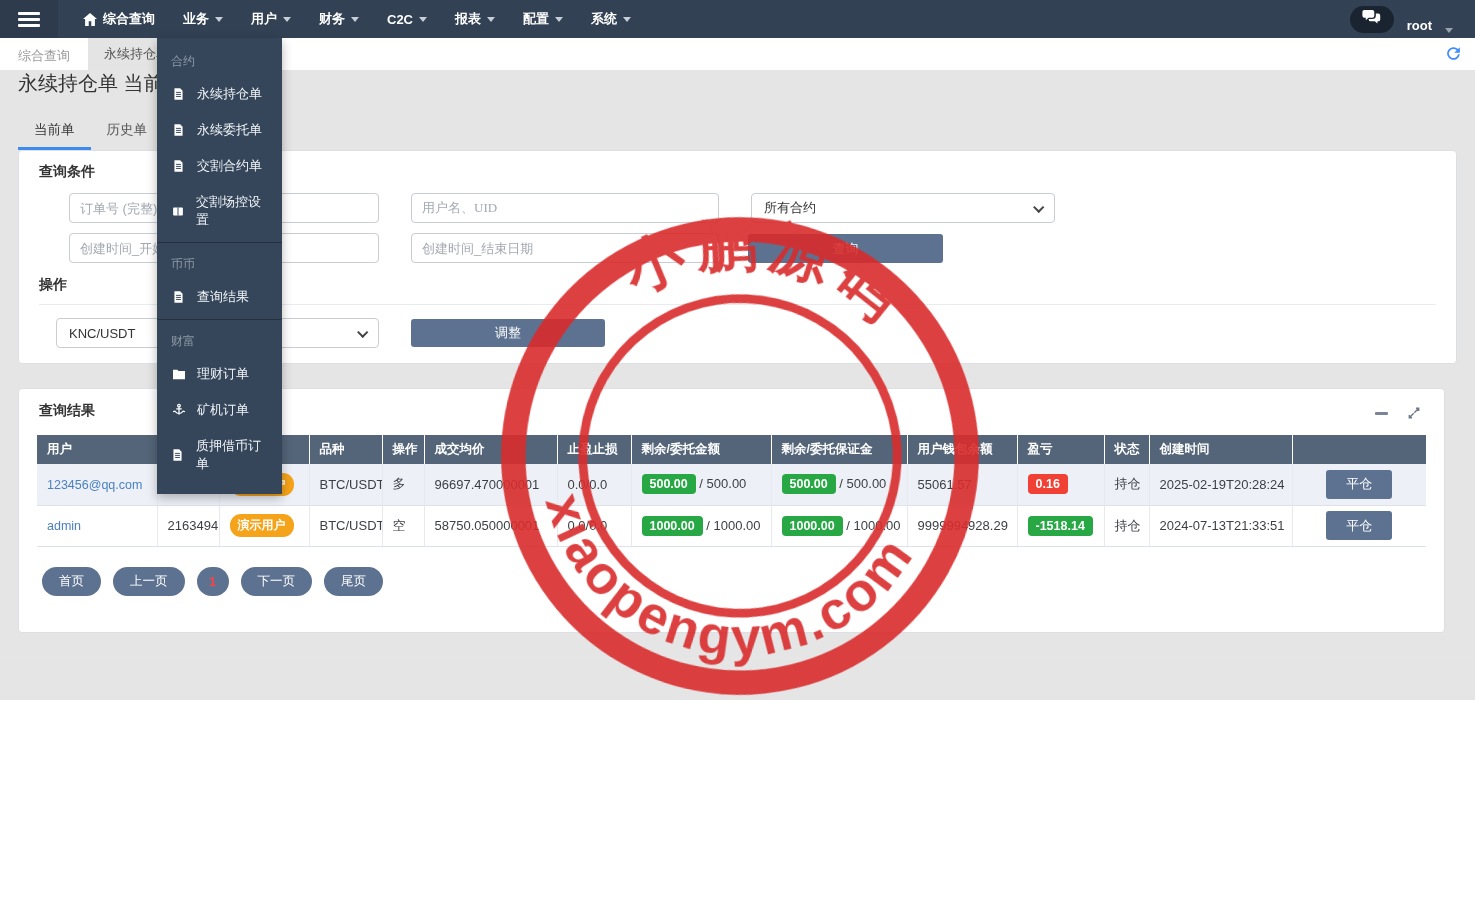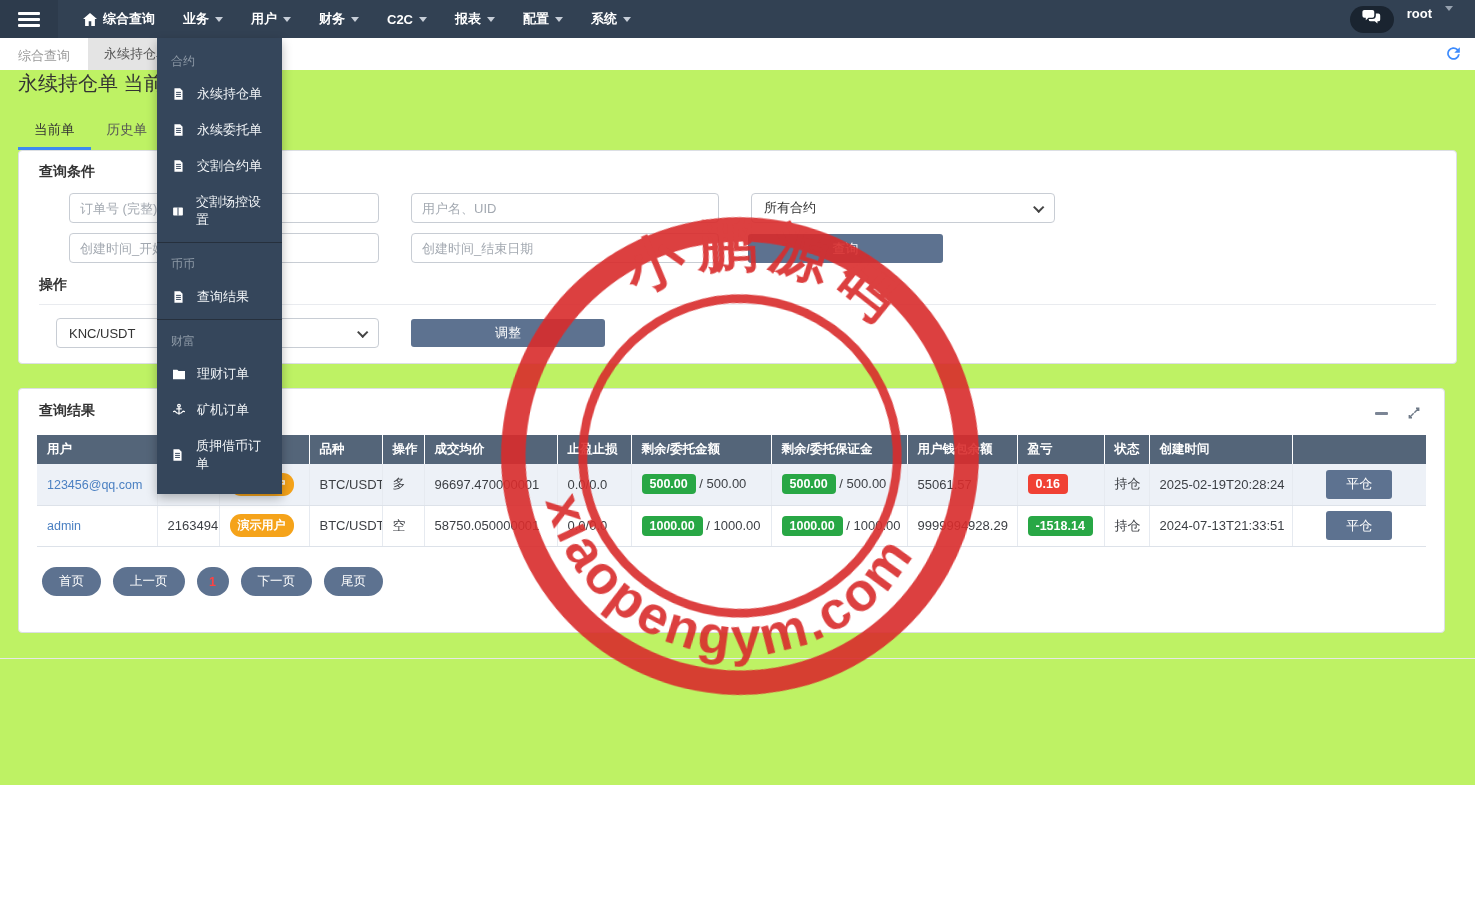--- a/index.html
+++ b/index.html
@@ -1,28 +1,28 @@
 <!DOCTYPE html>
 <html><head>
 <meta charset="utf-8">
 <style>
   * { box-sizing: border-box; }
   html,body { margin:0; padding:0; background:#fff; }
   body { font-family:"Liberation Sans","DejaVu Sans",sans-serif; }
-  .screen { position:relative; width:1475px; height:785px; background:#bef264; overflow:hidden; }
+  .screen { position:relative; width:1475px; height:700px; background:#e5e5e5; overflow:hidden; }
 
   
   .navbar { position:absolute; top:0; left:0; width:1475px; height:38px; background:#324153; display:flex; align-items:center; z-index:30; }
   .burger-box { width:58px; height:38px; background:#2d3b4c; display:flex; flex-direction:column; gap:3px; align-items:center; justify-content:center; cursor:pointer; }
   .burger-box i { display:block; width:22px; height:3px; background:#fff; border-radius:1px; }
   .nav-menu { display:flex; align-items:center; margin-left:25px; gap:28px; height:38px; }
   .nav-item { display:flex; align-items:center; gap:6px; color:#fff; font-size:13px; font-weight:700; cursor:pointer; white-space:nowrap; }
   .nav-item .caret { width:0; height:0; border-left:4px solid transparent; border-right:4px solid transparent; border-top:5px solid #c7ced8; margin-top:1px; }
   .home-glyph svg { display:block; }
-  .nav-right { margin-left:auto; display:flex; align-items:flex-start; gap:13px; padding-right:22px; }
+  .nav-right { margin-left:auto; display:flex; align-items:flex-end; gap:13px; padding-right:22px; }
   .chat-pill { width:44px; height:27px; background:#1a2430; border-radius:14px; display:flex; align-items:center; justify-content:center; cursor:pointer; }
   .user-name { color:#fff; font-size:13px; font-weight:700; }
   .user-caret { width:0; height:0; border-left:4px solid transparent; border-right:4px solid transparent; border-top:5px solid #97a2af; }
 
   
   .breadcrumb-bar { position:absolute; top:38px; left:0; width:1475px; height:32px; background:#fff; }
   .crumb-home { position:absolute; left:18px; top:9px; font-size:13px; color:#9b9b9b; cursor:pointer; }
   .crumb-tab { position:absolute; left:88px; top:0; height:32px; min-width:96px; background:#e4e4e4; display:flex; align-items:center; padding:0 16px; font-size:13px; color:#555; cursor:pointer; }
 
   .page-title { position:absolute; left:18px; top:70px; margin:0; font-size:20px; font-weight:500; color:#333; }
@@ -159,21 +159,21 @@
 
   <div class="tabs">
     <div class="tab active">当前单</div>
     <div class="tab">历史单</div>
   </div>
 
   <section class="filter-panel">
     <div class="panel-heading" style="left:20px; top:12px;">查询条件</div>
 
     <input class="f-input" style="left: 50px; top: 42px; width: 310px;" placeholder="订单号 (完整)">
-    <input class="f-input" style="left: 392px; top: 42px; width: 308px;" placeholder="用户名、UID">
+    <input class="f-input" style="left: 392px; top: 42px; width: 308px; font-family: Liberation Serif, serif;" placeholder="用户名、UID">
     <div class="f-select" style="left:732px; top:42px; width:304px;">
       <span>所有合约</span>
       <span class="chev"></span>
     </div>
 
     <input class="f-input" style="left: 50px; top: 82px; width: 310px;" placeholder="创建时间_开始日期">
     <input class="f-input" style="left: 392px; top: 82px; width: 308px;" placeholder="创建时间_结束日期">
     <button class="btn-slate" style="left:729px; top:83px; width:195px; height:29px;">查询</button>
 
     <div class="panel-heading" style="left:20px; top:125px;">操作</div>

